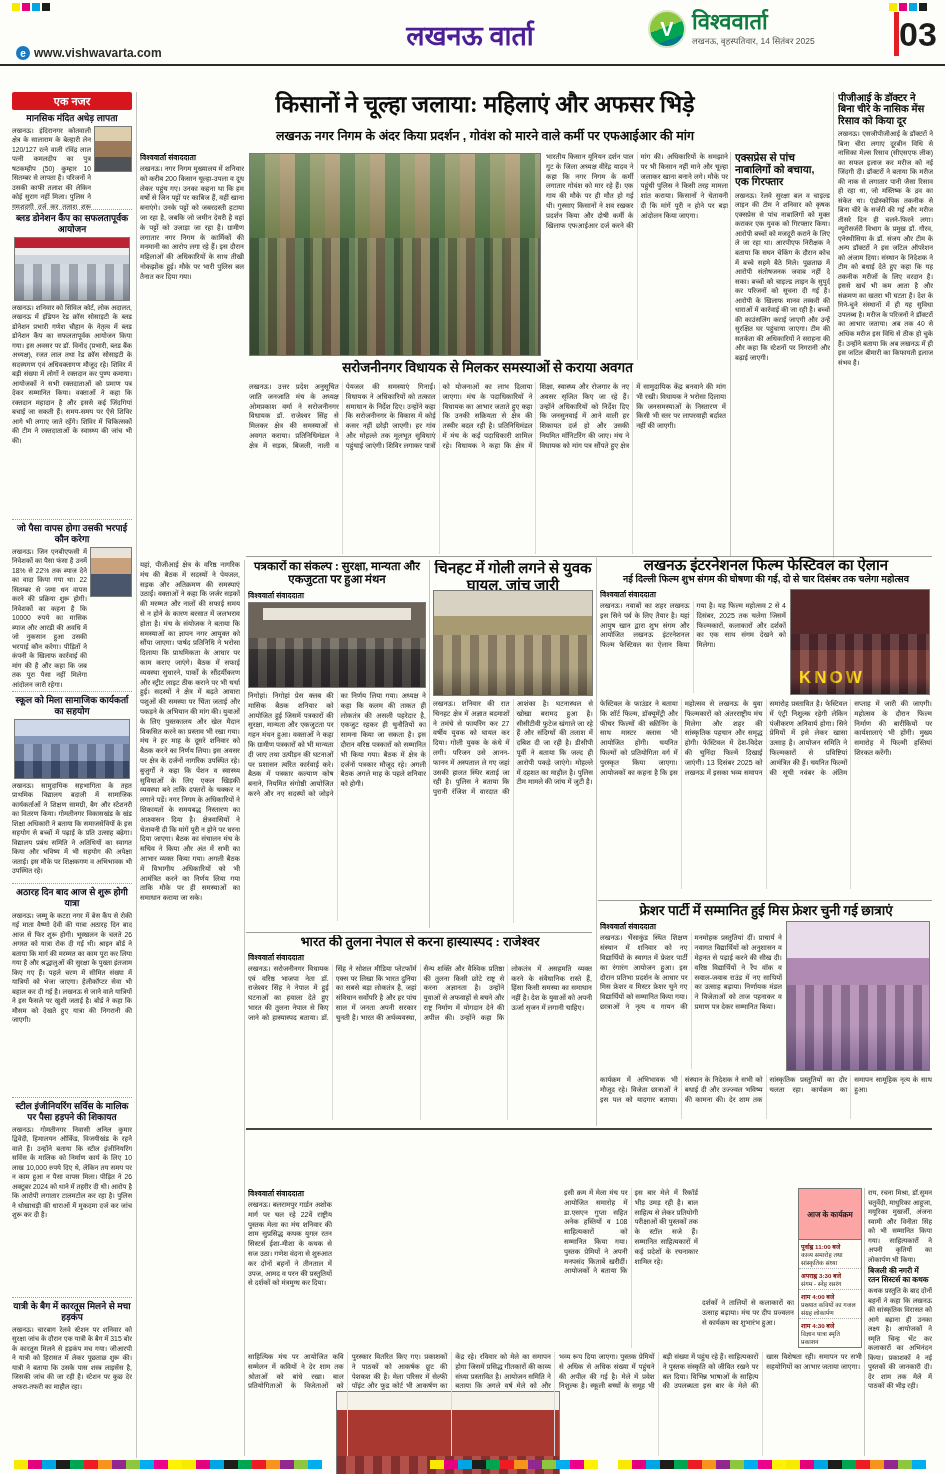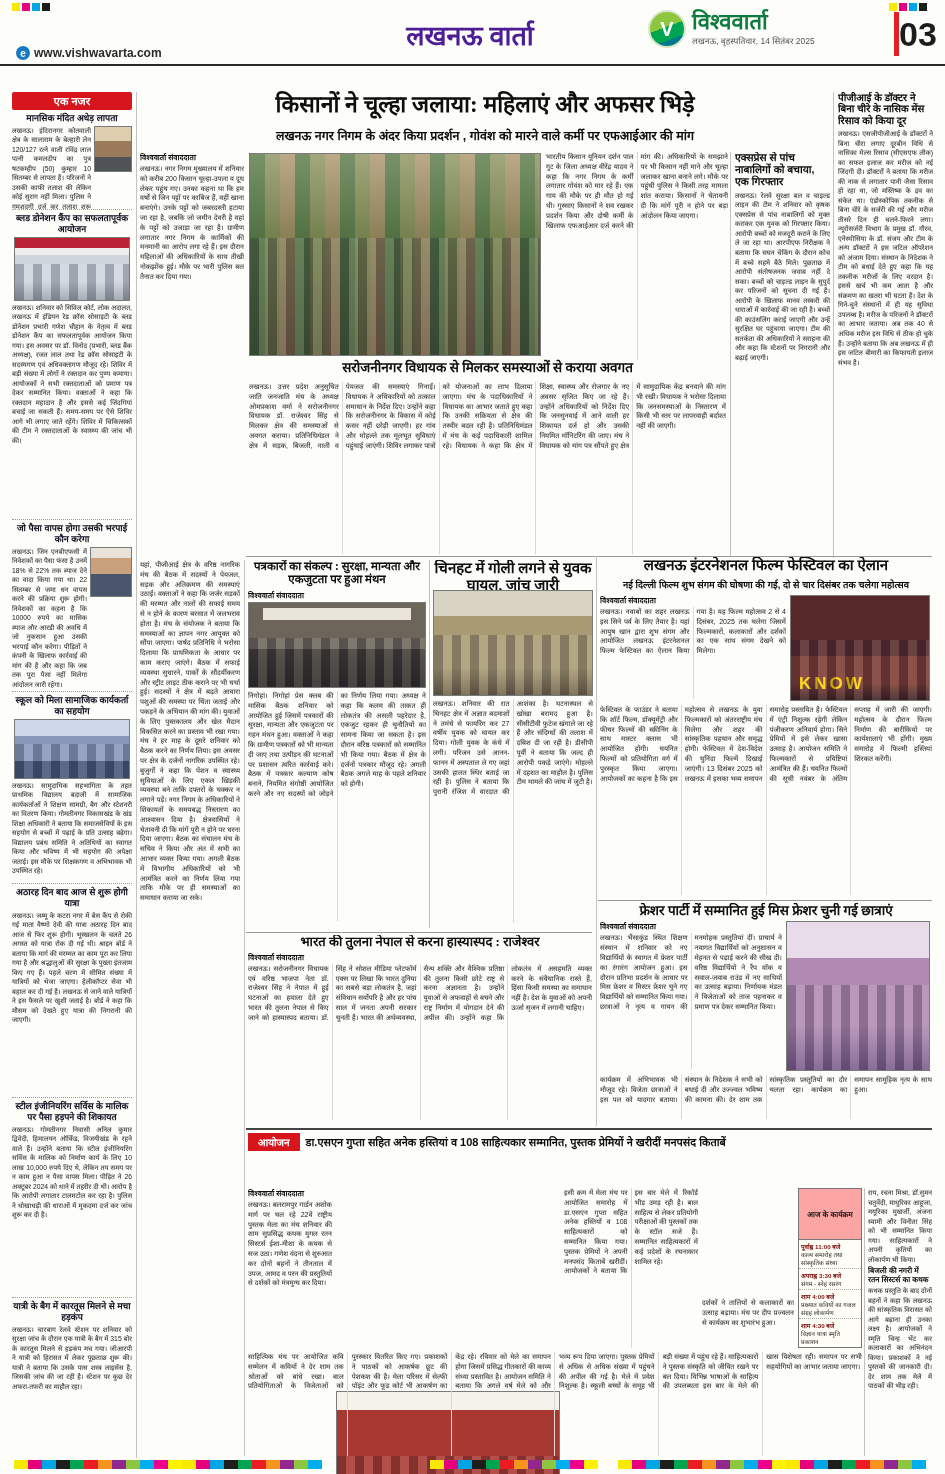--- a/index.html
+++ b/index.html
@@ -174,21 +174,21 @@
 
   <div class="abs" style="left:433px; top:560px; width:160px; height:370px; overflow:hidden;">
     <h3 class="serif hl ctr" style="font-size:15px; height:30px;">चिनहट में गोली लगने से युवक घायल, जांच जारी</h3>
     <div class="photo photo-chinhat crowd" style="width:160px; height:106px; margin-bottom:3px;"></div>
     <p class="bt c2" style="height:224px;">लखनऊ। शनिवार की रात चिनहट क्षेत्र में अज्ञात बदमाशों ने तमंचे से फायरिंग कर 27 वर्षीय युवक को घायल कर दिया। गोली युवक के कंधे में लगी। परिजन उसे आनन-फानन में अस्पताल ले गए जहां उसकी हालत स्थिर बताई जा रही है। पुलिस ने बताया कि पुरानी रंजिश में वारदात की आशंका है। घटनास्थल से खोखा बरामद हुआ है। सीसीटीवी फुटेज खंगाले जा रहे हैं और संदिग्धों की तलाश में दबिश दी जा रही है। डीसीपी पूर्वी ने बताया कि जल्द ही आरोपी पकड़े जाएंगे। मोहल्ले में दहशत का माहौल है। पुलिस टीम मामले की जांच में जुटी है।</p>
   </div>
   <div class="vl" style="left:596px; top:556px; height:570px;"></div>
 
   <div class="abs" style="left:600px; top:557px; width:332px; height:341px; overflow:hidden;">
     <h3 class="serif hl ctr" style="font-size:15px;">लखनऊ इंटरनेशनल फिल्म फेस्टिवल का ऐलान</h3>
-    <div class="hl ctr" style="font-size:9.5px; margin:6px 0 4px;">नई दिल्ली फिल्म शुभ संगम की घोषणा की गई, दो से चार दिसंबर तक चलेगा महोत्सव</div>
+    <div class="hl ctr" style="font-size:9.5px; margin:0 0 4px;">नई दिल्ली फिल्म शुभ संगम की घोषणा की गई, दो से चार दिसंबर तक चलेगा महोत्सव</div>
     <div style="display:flex; gap:4px;">
       <div style="width:186px; height:106px; overflow:hidden;">
         <div class="byl">विश्ववार्ता संवाददाता</div>
         <p class="bt c2" style="height:92px;">लखनऊ। नवाबों का शहर लखनऊ इस सिने पर्व के लिए तैयार है। यहां आयुष खान द्वारा शुभ संगम और आयोजित लखनऊ इंटरनेशनल फिल्म फेस्टिवल का ऐलान किया गया है। यह फिल्म महोत्सव 2 से 4 दिसंबर, 2025 तक चलेगा जिसमें फिल्मकारों, कलाकारों और दर्शकों का एक साथ संगम देखने को मिलेगा।</p>
       </div>
       <div class="photo photo-festival crowd" style="width:140px; height:106px;">
         <span class="fest-banner">KNOW</span>
       </div>
     </div>
     <p class="bt c4" style="height:190px; margin-top:4px;">फेस्टिवल के फाउंडर ने बताया कि शॉर्ट फिल्म, डॉक्यूमेंट्री और फीचर फिल्मों की स्क्रीनिंग के साथ मास्टर क्लास भी आयोजित होंगी। चयनित फिल्मों को प्रतियोगिता वर्ग में पुरस्कृत किया जाएगा। आयोजकों का कहना है कि इस महोत्सव से लखनऊ के युवा फिल्मकारों को अंतरराष्ट्रीय मंच मिलेगा और शहर की सांस्कृतिक पहचान और समृद्ध होगी। फेस्टिवल में देश-विदेश की चुनिंदा फिल्में दिखाई जाएंगी। 13 दिसंबर 2025 को लखनऊ में इसका भव्य समापन समारोह प्रस्तावित है। फेस्टिवल में एंट्री निशुल्क रहेगी लेकिन पंजीकरण अनिवार्य होगा। सिने प्रेमियों में इसे लेकर खासा उत्साह है। आयोजन समिति ने फिल्मकारों से प्रविष्टियां आमंत्रित की हैं। चयनित फिल्मों की सूची नवंबर के अंतिम सप्ताह में जारी की जाएगी। महोत्सव के दौरान फिल्म निर्माण की बारीकियों पर कार्यशालाएं भी होंगी। मुख्य समारोह में फिल्मी हस्तियां शिरकत करेंगी।</p>
@@ -208,24 +208,20 @@
   </div>
 
   <div class="hr1" style="left:246px; top:932px; width:346px;"></div>
   <div class="abs" style="left:248px; top:935px; width:344px; height:190px; overflow:hidden;">
     <h3 class="serif hl ctr" style="font-size:13px;font-family:Liberation Serif, serif;">भारत की तुलना नेपाल से करना हास्यास्पद : राजेश्वर</h3>
     <div class="byl" style="margin-top:2px;">विश्ववार्ता संवाददाता</div>
     <p class="bt c4" style="height:156px;">लखनऊ। सरोजनीनगर विधायक एवं वरिष्ठ भाजपा नेता डॉ. राजेश्वर सिंह ने नेपाल में हुई घटनाओं का हवाला देते हुए भारत की तुलना नेपाल से किए जाने को हास्यास्पद बताया। डॉ. सिंह ने सोशल मीडिया प्लेटफॉर्म एक्स पर लिखा कि भारत दुनिया का सबसे बड़ा लोकतंत्र है, जहां संविधान सर्वोपरि है और हर पांच साल में जनता अपनी सरकार चुनती है। भारत की अर्थव्यवस्था, सैन्य शक्ति और वैश्विक प्रतिष्ठा की तुलना किसी छोटे राष्ट्र से करना अज्ञानता है। उन्होंने युवाओं से अफवाहों से बचने और राष्ट्र निर्माण में योगदान देने की अपील की। उन्होंने कहा कि लोकतंत्र में असहमति व्यक्त करने के संवैधानिक रास्ते हैं, हिंसा किसी समस्या का समाधान नहीं है। देश के युवाओं को अपनी ऊर्जा सृजन में लगानी चाहिए।</p>
   </div>
 
   <div class="hr1" style="left:246px; top:1128px; width:686px; height:2px; background:#444;"></div>
-  <div class="abs" style="left:248px; top:1133px; width:684px; height:18px; display:flex; align-items:center; gap:6px;">
-    <span class="red-box" style="font-size:10px; padding:2px 10px;">आयोजन</span>
-    <span class="hl" style="font-size:11px;">डा.एसएन गुप्ता सहित अनेक हस्तियां व 108 साहित्यकार सम्मानित, पुस्तक प्रेमियों ने खरीदीं मनपसंद किताबें</span>
-  </div>
 
   <div class="abs" style="left:248px; top:1188px; width:84px; height:160px; overflow:hidden;">
     <div class="byl">विश्ववार्ता संवाददाता</div>
     <p class="bt">लखनऊ। बलरामपुर गार्डन अशोक मार्ग पर चल रहे 22वें राष्ट्रीय पुस्तक मेला का मंच शनिवार की शाम सुप्रसिद्ध कथक युगल रतन सिस्टर्स ईशा-मीशा के कथक से सज उठा। गणेश वंदना से शुरुआत कर दोनों बहनों ने तीनताल में उपज, आमद व परन की प्रस्तुतियों से दर्शकों को मंत्रमुग्ध कर दिया।</p>
   </div>
 
   <div class="abs photo photo-bookfair crowd" style="left:336px; top:1188px; width:224px; height:154px;"></div>
 
   <div class="abs bt c2" style="left:564px; top:1188px; width:134px; height:160px;">इसी क्रम में मेला मंच पर आयोजित समारोह में डा.एसएन गुप्ता सहित अनेक हस्तियों व 108 साहित्यकारों को सम्मानित किया गया। पुस्तक प्रेमियों ने अपनी मनपसंद किताबें खरीदीं। आयोजकों ने बताया कि इस बार मेले में रिकॉर्ड भीड़ उमड़ रही है। बाल साहित्य से लेकर प्रतियोगी परीक्षाओं की पुस्तकों तक के स्टॉल सजे हैं। सम्मानित साहित्यकारों में कई प्रदेशों के रचनाकार शामिल रहे।</div>
 

